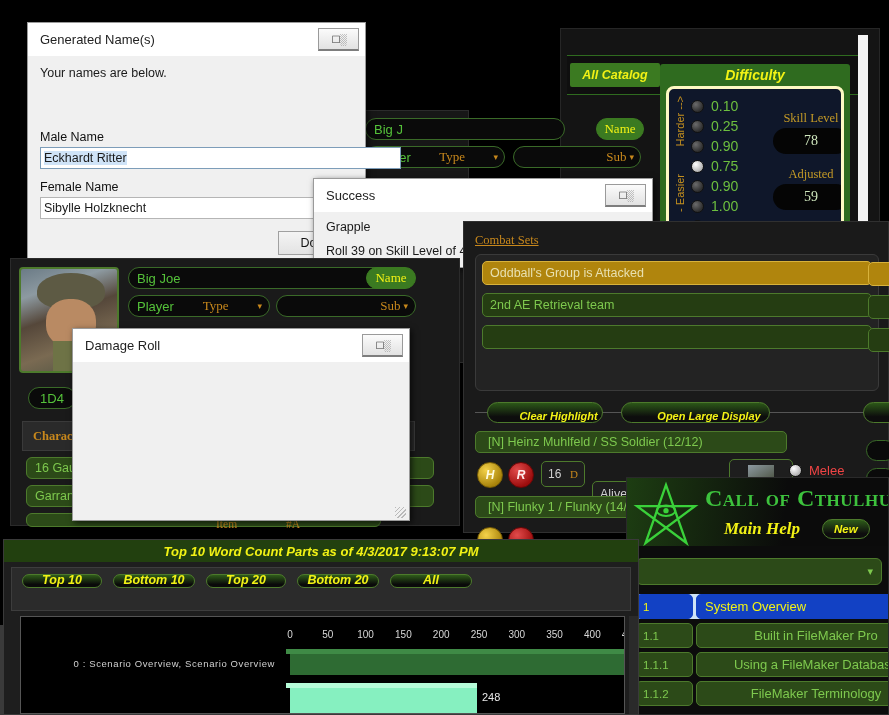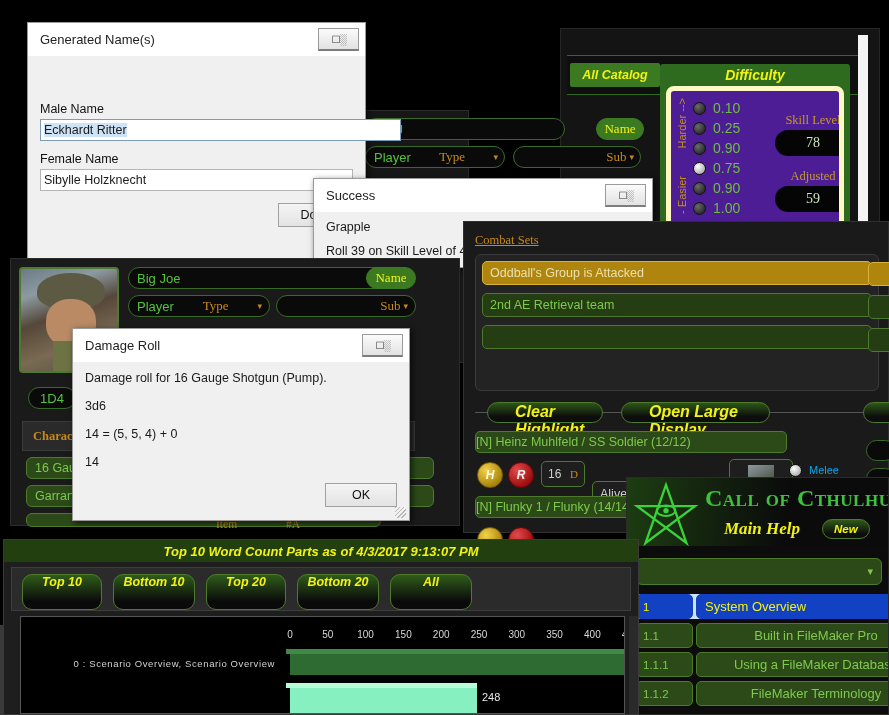--- a/index.html
+++ b/index.html
@@ -59,21 +59,21 @@
   .r-arrow { position:absolute; left:66px; top:138px; width:0;height:0;
     border-left: 11px solid transparent; border-right: 11px solid transparent;
     border-top: 11px solid #2f6b1f; }
 
   
   #difficulty { left: 660px; top: 64px; width: 190px; height: 172px;
     background: #2f6b1f; border-radius: 3px; }
   #difficulty .dt { text-align:center; color:#f2f215; font-style:italic; font-weight:bold;
     font-size:14px; padding: 3px 0 2px; }
   #difficulty .dinner { position:absolute; left:6px; top:22px; right:6px; bottom:0;
-    background:#4c1d95; border:5px solid #fef9c3; border-radius:8px; overflow:hidden;}
+    background:#0f172a; border:3px solid #fef9c3; border-radius:8px; overflow:hidden;}
   .radio-row { display:flex; align-items:center; gap:7px; height:20px; }
   .radio { width:13px;height:13px;border-radius:50%;
     background: radial-gradient(circle at 35% 32%, #6b6b6b, #2e2e2e 70%);
     border:1px solid #111; flex:none; }
   .radio.on { background: radial-gradient(circle at 35% 32%, #fff, #b9b9b9 65%, #7d7d7d); }
   .rv { color:#6dbf3f; font-size:14px; }
   .vert-lbl { position:absolute; writing-mode: vertical-rl; transform: rotate(180deg);
     color:#c4901f; font-size:11px; font-family:"Liberation Sans",sans-serif; }
   .d-lbl { color:#c49a26; font-family:"Liberation Serif",serif; font-size:12.5px; text-align:center; }
   .d-val { background:#050505;border-radius:999px;color:#cfe6bd;
@@ -91,23 +91,23 @@
   .cs-link { color:#c8881c; font-family:"Liberation Serif",serif; font-size:12.5px;
      text-decoration: underline; }
   .cs-box { background:#232323; border:1px solid #3a3a3a; border-radius:6px; }
   .cs-row-gold { background:#b0850d; border:1px solid #d8b23c; border-radius:5px;
      color:#e8e0b0; font-size:12.5px; display:flex; align-items:center; padding-left:7px; }
   .cs-row-green { background:#253d12; border:1px solid #4d7a2c; border-radius:5px;
      color:#7ec94e; font-size:12.5px; display:flex; align-items:center; padding-left:7px; }
   .cs-row-empty { background:#253d12; border:1px solid #4d7a2c; border-radius:5px; }
   .btn-rounded { border-radius:999px; background: linear-gradient(#2c5718,#0d0d0d 72%);
      border:1px solid #4d7a2c; color:#f2f215; font-style:italic; font-weight:bold;
-     font-size:16px; display:flex; align-items:flex-start; justify-content:center;padding-left:27px; }
+     font-size:11px; display:flex; align-items:flex-end; justify-content:center;padding-left:27px; }
   .char-bar { background:#2c4a18; border:1px solid #4d7a2c; border-radius:5px;
-     color:#7ec94e; font-size:12.5px; display:flex; align-items:center; padding-left:0; }
+     color:#7ec94e; font-size:12.5px; display:flex; align-items:center; padding-left:12px; }
   .circ { width:26px;height:26px;border-radius:50%; display:flex;align-items:center;
      justify-content:center; font-style:italic; font-weight:bold; font-size:12px; }
   .circ.h { background: radial-gradient(circle at 34% 30%, #f4d24a, #a8830b 72%); color:#fffce0;
      border:1px solid #7a5f05; }
   .circ.r { background: radial-gradient(circle at 34% 30%, #e24b4b, #9c0d0d 72%); color:#ffecec;
      border:1px solid #6e0606; }
   .minibox { background:#1e1e1e; border:1px solid #4d7a2c; border-radius:5px;
      display:flex;align-items:center; }
 
   
@@ -132,21 +132,21 @@
   .toc-row.sel .toc-txt { background:#1241c4; border-color:#1241c4; color:#f2f215;
      justify-content:flex-start; padding-left:8px; }
 
   
   #chartwin { left: 3px; top: 539px; width: 636px; height: 176px;
      background:#1e1e1e; border:1px solid #3a3a3a; }
   .chart-hdr { background:#22400f; height:22px; display:flex; align-items:center;
      justify-content:center; color:#f2f215; font-style:italic; font-weight:bold; font-size:13px; }
   .chart-btn { border-radius:10px; background: linear-gradient(#2f5c1a,#0a0a0a 78%);
      border:1px solid #4d7a2c; color:#f2f215; font-style:italic; font-weight:bold;
-     font-size:12.5px; height:36px; display:flex; align-items:flex-start; justify-content:center; }
+     font-size:12.5px; height:14px; display:flex; align-items:flex-end; justify-content:center; }
   .plot { background:#000; }
   .tick { position:absolute; color:#d8d8d8; font-size:10px;
      font-family:"Liberation Sans",sans-serif; transform:translateX(-50%); }
   .catlabel { position:absolute; color:#d0d0d0; font-size:9.5px;
      font-family:"Liberation Sans",sans-serif; text-align:right; letter-spacing:.6px; }
 
   .scrollbar-v { background:#f4f4f4; }
 </style>
 </head>
 <body>
@@ -232,20 +232,21 @@
       <div class="d-val abs" style="left:104px;top:95px;width:76px;height:26px;">59</div>
     </div>
   </div>
 
   <div class="abs win-dlg" style="left:27px;top:22px;width:339px;height:239px;">
     <div class="win-title">
       <span>Generated Name(s)</span>
       <div class="win-btn-min">☐░</div>
     </div>
     <div class="win-body">
+      <p>Your names are below.</p>
       <div style="height:36px;"></div>
       <div class="label-sm">Male Name</div>
       <div class="txt-input" style="width:361px;">
         <span class="sel">Eckhardt Ritter</span>
       </div>
       <div style="height:11px;"></div>
       <div class="label-sm">Female Name</div>
       <div class="txt-input plain" style="width:313px;">
         <span>Sibylle Holzknecht</span>
       </div>
@@ -308,21 +309,21 @@
     <div class="abs minibox" style="left:128px;top:239px;width:128px;height:26px;justify-content:space-between;padding:0 7px;margin-top:20px;">
       <span style="color:#cfcfcf;font-size:12.5px;">Alive</span>
       <span style="color:#c8881c;font-size:11px;font-family:'Liberation Serif',serif;">St</span>
     </div>
     <div class="abs minibox" style="left:265px;top:237px;width:64px;height:28px;justify-content:center;">
       <div style="width:26px;height:16px;background:linear-gradient(150deg,#8d9aa1,#4a5140);"></div>
     </div>
     <div class="abs" style="left:325px;top:238px;">
       <div class="radio-row">
         <span class="radio on"></span>
-        <span style="color:#0ea5e9;font-size:11px;">Melee</span>
+        <span style="color:#ef4444;font-size:13px;">Melee</span>
       </div>
       <div class="radio-row">
         <span class="radio"></span>
         <span style="color:#9fbf8a;font-size:12.5px;">Range</span>
       </div>
     </div>
     <div class="abs char-bar" style="left:11px;top:274px;width:312px;height:22px;">
       <span>[N] Flunky 1 / Flunky (14/14)</span>
     </div>
     <div class="abs circ h" style="left:13px;top:305px;"></div>
@@ -374,31 +375,20 @@
     <div class="abs" style="left:275px;top:259px;color:#c8881c;font-family:'Liberation Serif',serif;font-size:11.5px;">#A</div>
 
     <div class="abs greenfield" style="left:393px;top:198px;width:30px;height:22px;"></div>
     <div class="abs greenfield" style="left:393px;top:226px;width:30px;height:22px;"></div>
   </div>
 
   <div class="abs win-dlg" style="left:72px;top:328px;width:338px;height:193px;">
     <div class="win-title">
       <span>Damage Roll</span>
       <div class="win-btn-min">☐░</div>
-    </div>
-    <div class="win-body" style="padding-top:9px;">
-      <p>Damage roll for 16 Gauge Shotgun (Pump).</p>
-      <p>3d6</p>
-      <p>14 = (5, 5, 4) + 0</p>
-      <p>14</p>
-      <div style="display:flex;justify-content:flex-end;margin-top:9px;">
-        <div class="btn-gray" style="min-width:72px;">
-          <span>OK</span>
-        </div>
-      </div>
     </div>
     <div class="abs" style="right:3px;bottom:2px;width:11px;height:11px;
                 background:repeating-linear-gradient(135deg,#b9b9b9 0 1px,transparent 1px 3px);"></div>
   </div>
 
   <div class="abs" id="helpwin">
     <div class="abs" style="left:0;top:0;width:263px;height:68px;background:linear-gradient(95deg,#1d3d12 0%,#0b0b0b 60%);"></div>
     <svg class="abs" viewBox="0 0 100 100" style="left:6px;top:3px;width:66px;height:66px;">
       <polygon points="50,6 19,94 94,38 6,38 81,94" fill="none" stroke="#3ad13a" stroke-width="3.5"></polygon>
       <ellipse cx="50" cy="45" rx="14" ry="8" fill="none" stroke="#3ad13a" stroke-width="3"></ellipse>

